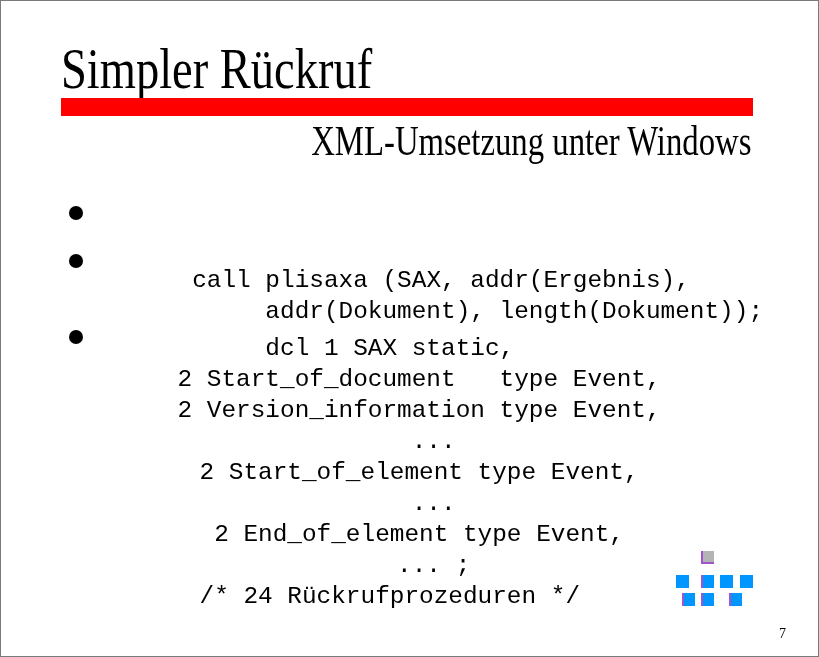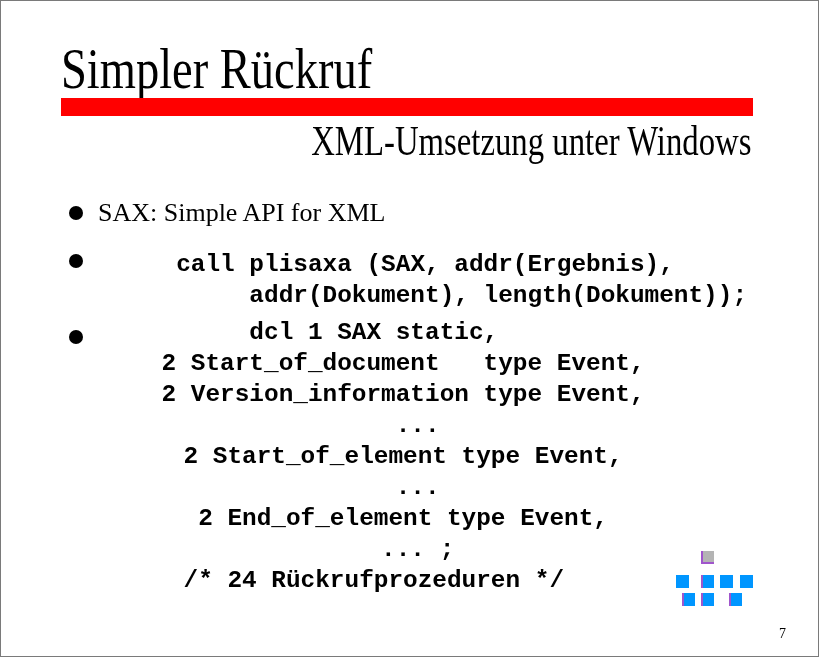--- a/index.html
+++ b/index.html
@@ -54,26 +54,25 @@
   .bullet-text {
     position: absolute;
     left: 97px;
     font-size: 26px;
     line-height: 1;
     white-space: nowrap;
   }
   pre.code {
     position: absolute;
     left: 102px;
-    margin: 0;
+    margin: 16px;
     font-family: "Liberation Mono", "DejaVu Sans Mono", monospace;
     font-size: 24.4px;
     line-height: 31px;
     white-space: pre;
-    font-weight: bold;
   }
   .logo { position: absolute; left: 0; top: 0; }
   .logo-square { position: absolute; box-sizing: border-box; }
   .page-number {
     position: absolute;
     left: 778px;
     top: 626px;
     font-size: 14px;
     line-height: 1;
   }
@@ -83,21 +82,20 @@
 
 <div class="slide" style="border-color: rgb(122, 122, 122);">
 
   <div class="title">Simpler Rückruf</div>
 
   <div class="title-rule" style="background: rgb(255, 0, 0);"></div>
 
   <div class="subtitle">XML-Umsetzung unter Windows</div>
 
   <div class="bullet-dot" style="top:205px;"></div>
-  <div class="bullet-text" style="top:199px;">SAX: Simple API for XML</div>
 
   <div class="bullet-dot" style="top:253px;"></div>
   <pre class="code" style="top:248px;">call plisaxa (SAX, addr(Ergebnis),
           addr(Dokument), length(Dokument));</pre>
 
   <div class="bullet-dot" style="top:329px;"></div>
   <pre class="code" style="top:316px;">dcl 1 SAX static,
     2 Start_of_document   type Event,
     2 Version_information type Event,
       ...

